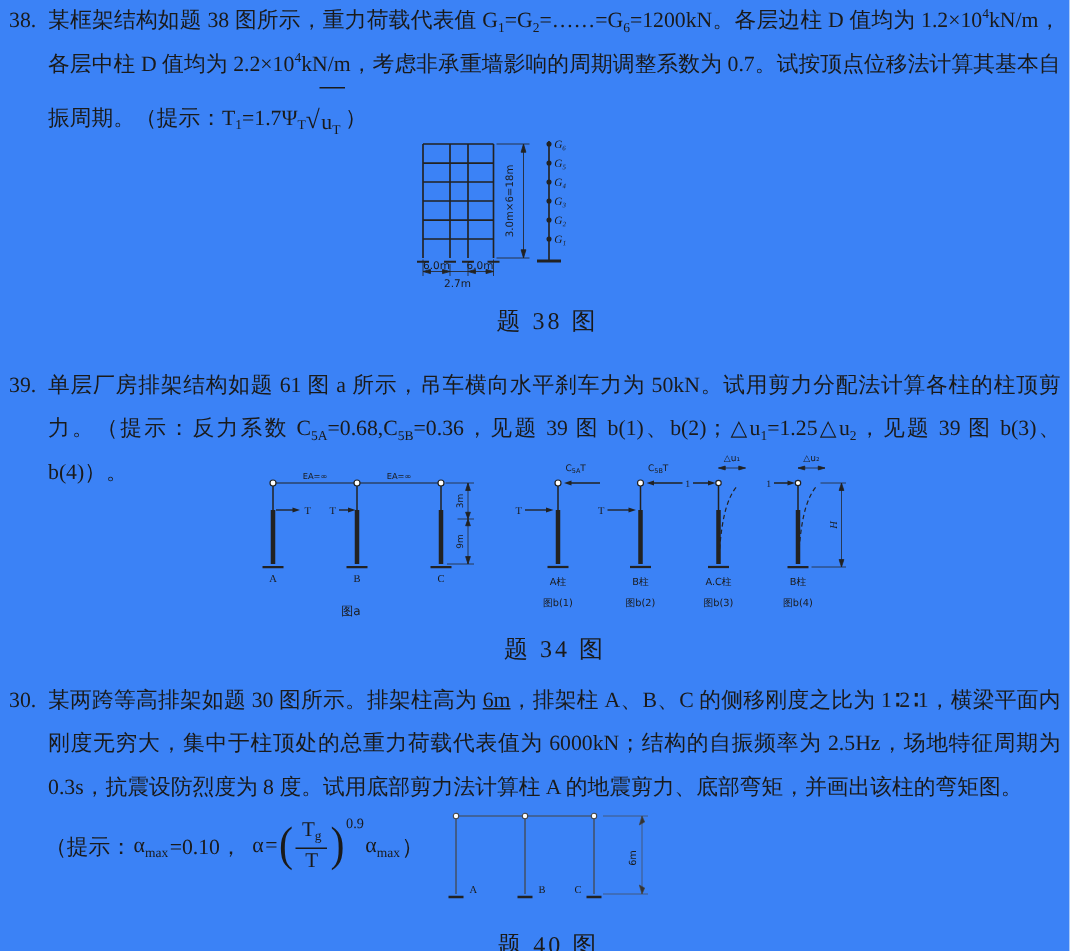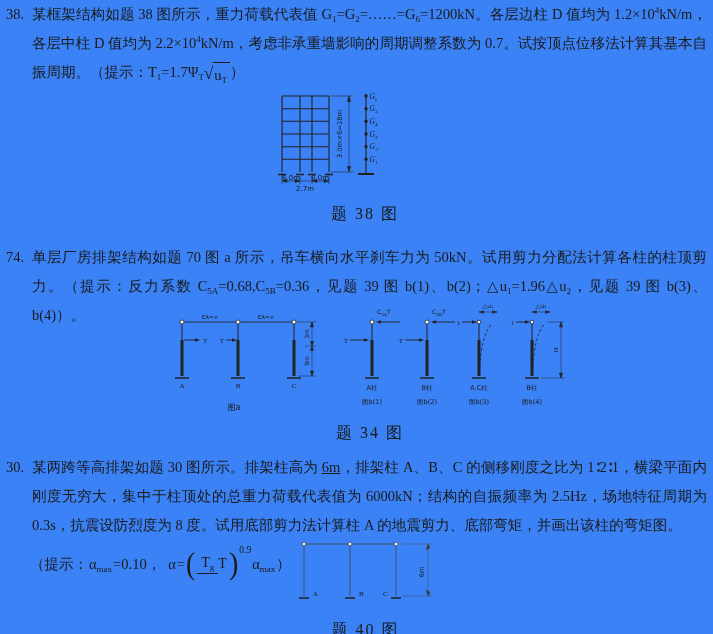--- a/index.html
+++ b/index.html
@@ -5,24 +5,24 @@
   html,body{margin:0;padding:0;background:#fff;}
   .page{position:relative;width:713px;height:634px;background:#3b82f6;overflow:hidden;
         font-family:"Liberation Serif","DejaVu Serif",serif;color:#1a1a1a;}
   .para{position:absolute;left:6px;right:6px;padding-left:26px;font-size:14.5px;
         line-height:29px;text-align:justify;}
   .pnum{position:absolute;left:0;top:0;}
   sub{font-size:9px;vertical-align:-3px;line-height:0;}
   sup{font-size:9px;vertical-align:6px;line-height:0;}
   .u{text-decoration:underline;}
   .rad-sign{font-size:17px;vertical-align:-2px;}
-  .radicand{display:inline-block;border-top:1px solid #1a1a1a;padding:5px 3px 0 1px;line-height:15px;vertical-align:-3px;}
+  .radicand{display:inline-block;border-top:1px solid #1a1a1a;padding:16px 3px 0 1px;line-height:15px;vertical-align:-3px;}
   .hintline{position:absolute;display:flex;align-items:center;gap:1px;font-size:14.5px;}
   .bigp{font-size:28px;font-weight:300;transform:scaleY(1.15);display:inline-block;line-height:1;}
-  .frac{display:inline-flex;flex-direction:row;align-items:center;vertical-align:middle;line-height:1.15;font-size:14px;margin:0 1px;}
+  .frac{display:inline-flex;flex-direction:column;align-items:center;vertical-align:middle;line-height:1.15;font-size:14px;margin:0 1px;}
   .fnum{display:block;border-bottom:1px solid #1a1a1a;padding:1px 4px 2px;}
   .fden{display:block;padding-top:1px;}
   .exp{position:relative;top:-14px;font-size:9.5px;}
   .fig{position:absolute;}
   .figcap{position:absolute;font-size:16px;text-align:center;letter-spacing:2px;}
   svg text{fill:#1a1a1a;font-family:"DejaVu Sans",sans-serif;}
   svg .ser{font-family:"Liberation Serif","DejaVu Serif",serif;}
 </style>
 </head>
 <body>
@@ -69,22 +69,22 @@
       <text class="ser" x="95.5" y="23.2" font-size="7.5" font-style="italic">G₅</text>
       <text class="ser" x="95.5" y="35.8" font-size="7.5" font-style="italic">G₄</text>
       <text class="ser" x="95.5" y="48.5" font-size="7.5" font-style="italic">G₃</text>
       <text class="ser" x="95.5" y="61.2" font-size="7.5" font-style="italic">G₂</text>
       <text class="ser" x="95.5" y="73.8" font-size="7.5" font-style="italic">G₁</text>
     </g>
   </svg>
   <div class="figcap" style="left:295px;top:204px;width:140px">题 38 图</div>
 
   <div class="para" style="top:243px">
-    <span class="pnum">74.</span>
-    <span><span>单层厂房排架结构如题 70 图 a 所示，吊车横向水平刹车力为 50kN。试用剪力分配法计算各柱的柱顶剪力。（提示：反力系数 C</span><sub>5A</sub><span>=0.68,C</span><sub>5B</sub><span>=0.36，见题 39 图 b(1)、b(2)；△u</span><sub>1</sub><span>=1.96△u</span><sub>2</sub><span>，见题 39 图 b(3)、b(4)）。</span></span>
+    <span class="pnum">39.</span>
+    <span><span>单层厂房排架结构如题 61 图 a 所示，吊车横向水平刹车力为 50kN。试用剪力分配法计算各柱的柱顶剪力。（提示：反力系数 C</span><sub>5A</sub><span>=0.68,C</span><sub>5B</sub><span>=0.36，见题 39 图 b(1)、b(2)；△u</span><sub>1</sub><span>=1.25△u</span><sub>2</sub><span>，见题 39 图 b(3)、b(4)）。</span></span>
   </div>
 
   <svg class="fig" style="left:172px;top:300px" width="395" height="118" viewBox="0 0 395 118">
 
     <g>
       <path stroke="#222" stroke-width="0.8" fill="none" d="M10,22H122"></path>
       <text x="38" y="19" font-size="5.5" text-anchor="middle">EA=∞</text>
       <text x="94" y="19" font-size="5.5" text-anchor="middle">EA=∞</text>
       <path stroke="#222" stroke-width="1" fill="none" d="M10,22V40 M66,22V40 M122,22V40"></path>
       <path stroke="#222" stroke-width="3" fill="none" d="M10,40V76 M66,40V76 M122,40V76"></path>

